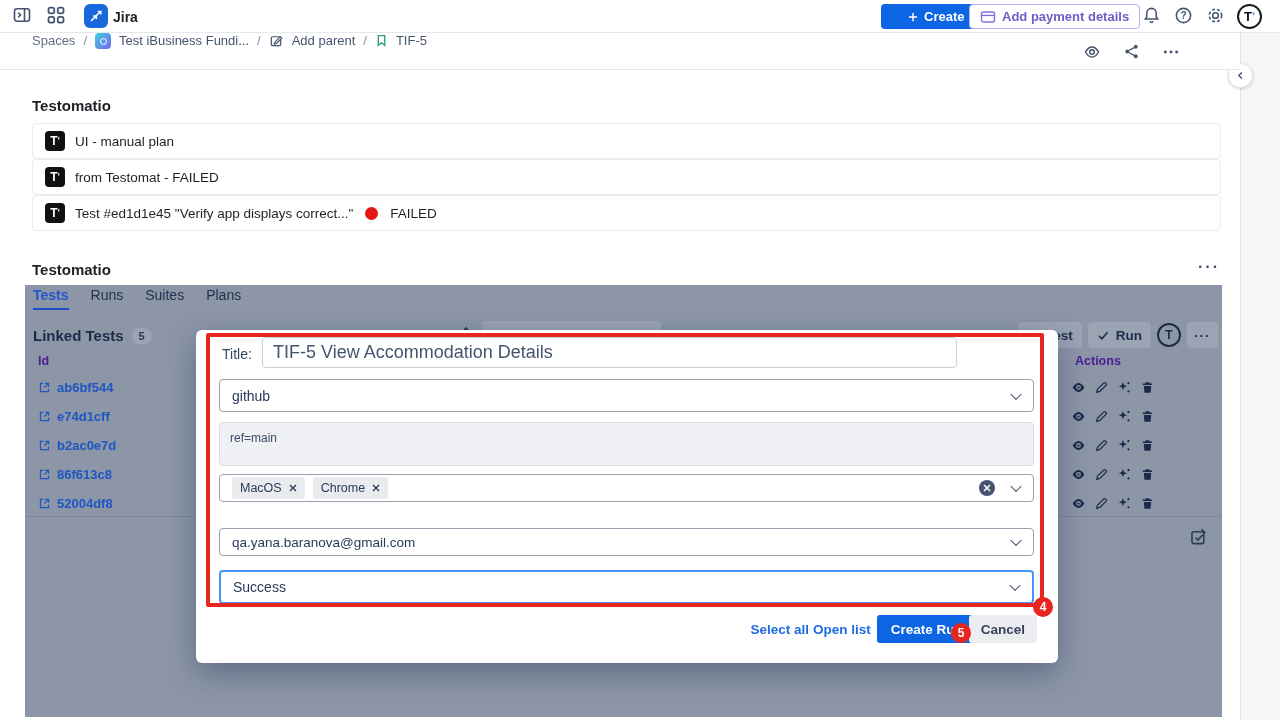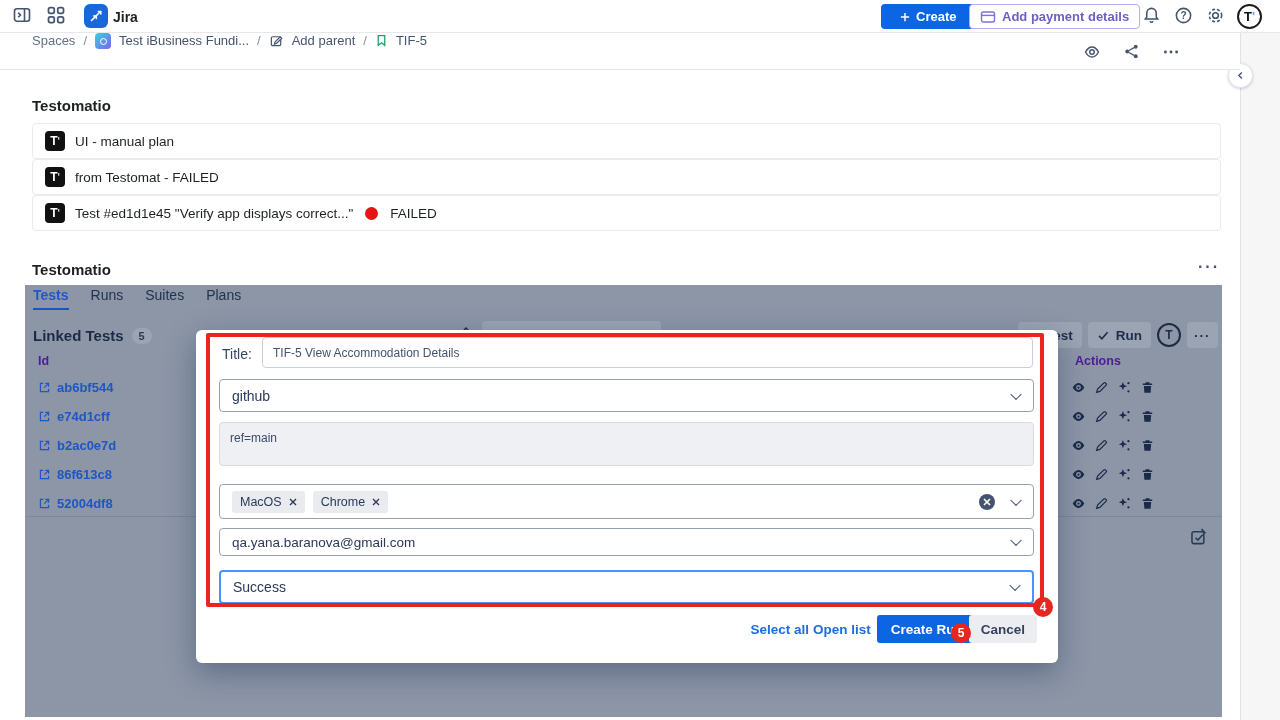--- a/index.html
+++ b/index.html
@@ -9,21 +9,21 @@
   .abs { position:absolute; }
 
   
   .topbar { position:absolute; left:0; top:0; width:1280px; height:33px; background:#fff; border-bottom:1px solid #e6e8ec; z-index:20; }
   .icon-btn { display:inline-flex; align-items:center; justify-content:center; background:none; border:none; color:#44546f; cursor:pointer; }
   .jira-logo { width:24px; height:24px; border-radius:6px; background:#1868db; display:inline-flex; align-items:center; justify-content:center; }
   .app-name { font-weight:bold; font-size:14px; color:#1d2125; }
   .search-box { position:absolute; left:315px; top:4px; width:556px; height:25px; border:1px solid #8590a2; border-radius:6px; background:#fff; display:flex; align-items:center; padding:0 8px; gap:6px; }
   .search-box input { border:none; outline:none; flex:1; font-size:13px; color:#44546f; font-family:"Liberation Sans",sans-serif; background:transparent; }
   .search-box input::placeholder { color:#626f86; }
-  .btn-create { position:absolute; left:881px; top:4px; height:25px; padding:0 18px; background:#0c66e4; color:#fff; border:none; border-radius:4px; font-size:13px; font-weight:bold; display:flex; align-items:center; gap:5px; cursor:pointer; }
+  .btn-create { position:absolute; left:881px; top:4px; height:25px; padding:0 26px; background:#0c66e4; color:#fff; border:none; border-radius:4px; font-size:13px; font-weight:bold; display:flex; align-items:center; gap:5px; cursor:pointer; }
   .btn-payment { position:absolute; left:969px; top:4px; height:25px; padding:0 10px; background:#fff; color:#6e5dc6; border:1px solid #b8acf6; border-radius:4px; font-size:13px; font-weight:bold; display:flex; align-items:center; gap:6px; cursor:pointer; }
   .avatar { position:absolute; left:1237px; top:4px; width:25px; height:25px; border-radius:50%; border:2px solid #1b1b1b; background:#fff; display:flex; align-items:center; justify-content:center; font-weight:bold; font-size:13px; color:#111; cursor:pointer; }
   .avatar i { font-style:normal; color:#6aa5f8; font-weight:bold; }
 
   
   .crumb-row { position:absolute; left:0; top:33px; width:1240px; height:37px; background:#fff; border-bottom:1px solid #e6e8ec; display:flex; padding:0 16px 0 32px; gap:8px; font-size:13px; z-index:10; }
   .crumb-gray { color:#626f86; cursor:pointer; }
   .crumb-dark { color:#44546f; cursor:pointer; }
   .crumb-sep { color:#8590a2; }
   .space-ic { width:16px; height:16px; border-radius:4px; background:linear-gradient(135deg,#3bd0e0 0%,#7b64f0 100%); display:inline-flex; align-items:center; justify-content:center; }
@@ -52,21 +52,21 @@
   .gbtn { background:#9aa4b3; border:none; border-radius:4px; color:#1f2d4a; font-size:13.5px; font-weight:bold; height:26px; display:inline-flex; align-items:center; gap:6px; padding:0 9px; cursor:pointer; }
   .thead { font-size:12.5px; font-weight:bold; color:#4c1d95; }
   .row-link { display:inline-flex; align-items:center; gap:6px; color:#1e56c4; font-weight:bold; font-size:13px; text-decoration:none; cursor:pointer; }
   .act-row { display:flex; gap:8px; color:#1b2a4a; align-items:center; }
   .wsep { position:absolute; left:0; top:231px; width:100%; height:1px; background:#7d8899; }
   .wcircle { width:24px; height:24px; border-radius:50%; border:2px solid #1d2b45; color:#1d2b45; display:inline-flex; align-items:center; justify-content:center; font-weight:bold; font-size:12px; background:transparent; }
 
   
   .modal { position:absolute; left:196px; top:330px; width:862px; height:333px; background:#fff; border-radius:6px; box-shadow:0 10px 30px rgba(9,30,66,.35); z-index:30; }
   .m-label { position:absolute; left:26px; top:16px; font-size:14px; color:#344563; }
-  .m-title-input { position:absolute; left:66px; top:7px; width:771px; height:31px; border:1px solid #c9cfd9; border-radius:4px; font-size:12px; color:#44546f; padding:12px 10px; font-family:"Liberation Sans",sans-serif; outline:none; }
+  .m-title-input { position:absolute; left:66px; top:7px; width:695px; height:31px; border:1px solid #c9cfd9; border-radius:4px; font-size:18px; color:#44546f; padding:12px 10px; font-family:"Liberation Sans",sans-serif; outline:none; }
   .m-select { position:absolute; left:23px; width:815px; border:1px solid #98a1b0; border-radius:4px; background:#fff; display:flex; align-items:center; padding:0 12px; font-size:14px; color:#2a3a5a; cursor:pointer; }
   .m-chev { position:absolute; right:13px; top:50%; width:8px; height:8px; border-right:1.7px solid #44546f; border-bottom:1.7px solid #44546f; transform:translateY(-70%) rotate(45deg); }
   .m-textarea { position:absolute; left:23px; top:92px; width:815px; height:44px; background:#eef0f3; border:1px solid #d8dce2; border-radius:4px; font-size:12px; color:#3c4b68; padding:8px 10px; font-family:"Liberation Sans",sans-serif; resize:none; outline:none; }
   .pill { background:#e9ebee; border-radius:3px; font-size:12.5px; color:#2a3a5a; padding:4px 8px; display:inline-flex; align-items:center; gap:7px; margin-right:8px; }
   .clear-ic { position:absolute; right:38px; top:50%; transform:translateY(-50%); width:16px; height:16px; border-radius:50%; background:#44546f; display:flex; align-items:center; justify-content:center; cursor:pointer; }
   .m-footer { position:absolute; right:21px; top:285px; display:flex; align-items:center; gap:4px; }
   .m-link { color:#1f6be0; font-size:13.5px; font-weight:bold; background:none; border:none; cursor:pointer; }
   .btn-primary { background:#0c66e4; color:#fff; border:none; border-radius:3px; height:28px; padding:0 14px; font-size:13.5px; font-weight:bold; cursor:pointer; }
   .btn-subtle { background:#ebedf1; color:#36425c; border:none; border-radius:3px; height:28px; padding:0 12px; font-size:13.5px; font-weight:bold; cursor:pointer; }
 
@@ -489,21 +489,21 @@
     <span class="m-label">Title:</span>
     <input class="m-title-input" value="TIF-5 View Accommodation Details" style="">
 
     <div class="m-select" style="top:49px;height:33px">
       <span>github</span>
       <span class="m-chev"></span>
     </div>
 
     <textarea class="m-textarea" style="">ref=main</textarea>
 
-    <div class="m-select" style="top:154px;height:35px">
+    <div class="m-select" style="top:144px;height:28px">
       <span class="pill">
         <span>MacOS</span>
         <span>
             <svg width="8" height="8" viewBox="0 0 8 8" stroke="#2a3a5a" stroke-width="1.4">
               <path d="M1 1l6 6M7 1L1 7"></path>
             </svg>
           </span>
       </span>
       <span class="pill">
         <span>Chrome</span>

